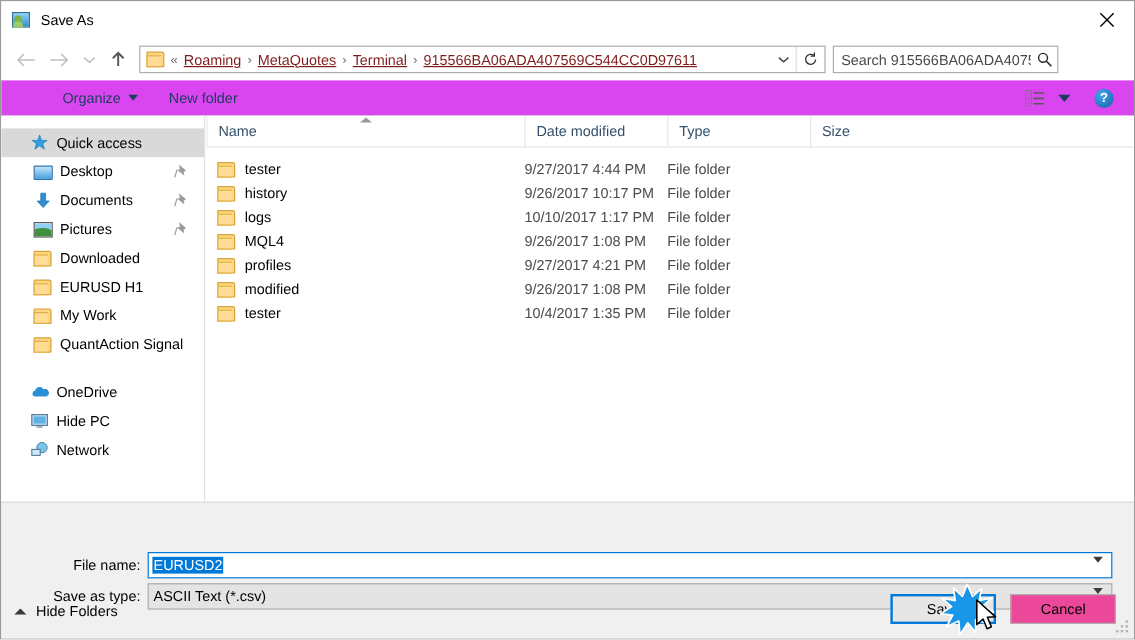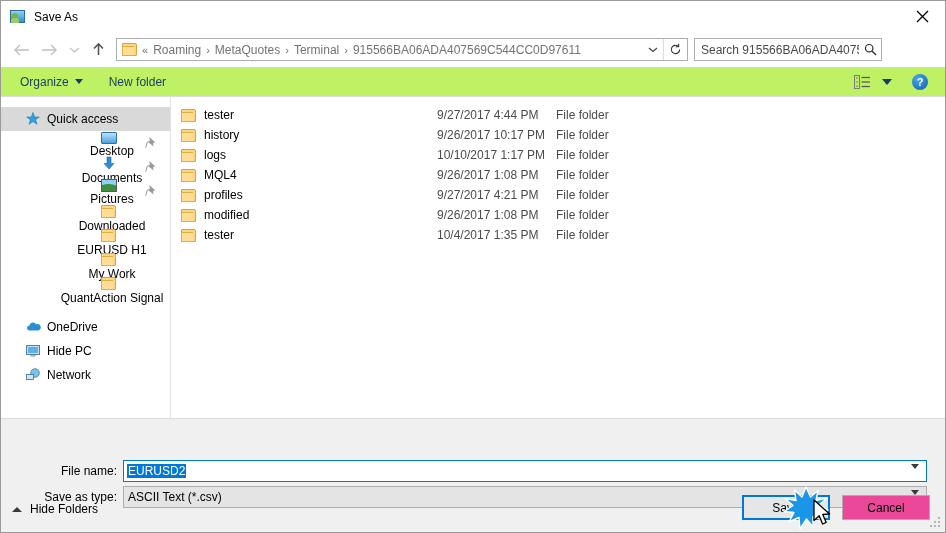--- a/index.html
+++ b/index.html
@@ -139,23 +139,24 @@
   }
   .crumbs {
     display: flex;
     align-items: center;
     flex: 1;
     overflow: hidden;
     white-space: nowrap;
   }
   .crumb {
     font-size: 12px;
-    color: #737373;
+    color: #7f1d1d;
     padding: 2px 3px;
     cursor: default;
+    text-decoration: underline;
   }
   .crumb-sep {
     color: #6d6d6d;
     font-size: 11px;
     padding: 0 2px;
     user-select: none;
   }
   .addr-dropdown {
     width: 20px; height: 21px;
     display: flex; align-items: center; justify-content: center;
@@ -193,25 +194,26 @@
     display: flex; align-items: center; justify-content: center;
     flex: none;
   }
 
   
   .toolbar {
     position: absolute;
     left: 0; top: 66px;
     width: 100%;
     height: 30px;
-    background: #bef264;
+    background: #d946ef;
     border-bottom: 1px solid #dcdcdc;
     display: flex;
     align-items: center;
     box-sizing: border-box;
+    padding-left: 32px;
   }
   .tb-item {
     font-size: 12px;
     color: #1a3c5e;
     padding: 4px 6px;
     display: flex;
     align-items: center;
     cursor: default;
   }
   .tb-organize { margin-left: 13px; }
@@ -288,21 +290,21 @@
     position: relative;
   }
   .nav-row .lbl { white-space: nowrap; }
   .nav-row .pin {
     position: absolute;
     right: 13px;
     top: 5px;
     width: 12px; height: 13px;
   }
   .indent-0 { padding-left: 24px; }
-  .indent-1 { padding-left: 53px; flex-direction: column; }
+  .indent-1 { padding-left: 27px; }
   .sb-gap { height: 10px; }
   .ico-desktop {
     background: linear-gradient(#bfe4fb, #4a9fe0);
     border: 1.5px solid #2f6fa8;
     border-radius: 1px;
     height: 12px !important;
     margin-top: 1px;
     box-sizing: border-box;
   }
   .ico-pictures {
@@ -768,20 +770,27 @@
           <svg width="16" height="16" viewBox="0 0 16 16">
             <circle cx="10" cy="6" r="4.3" fill="#7fc2e8" stroke="#3b7fa8" stroke-width="0.8"></circle>
             <rect x="1.5" y="7.5" width="7" height="5" fill="#cfe6f5" stroke="#4d7d99" stroke-width="0.9"></rect>
           </svg>
         </span>
         <span class="lbl">Network</span>
       </div>
     </div>
 
     <div class="filelist">
+      <div class="col-header">
+        <div class="sort-caret"></div>
+        <div class="col-h" style="left:0px;width:265px;">Name</div>
+        <div class="col-h" style="left:265px;width:119px;">Date modified</div>
+        <div class="col-h" style="left:384px;width:119px;">Type</div>
+        <div class="col-h" style="left:503px;width:80px;">Size</div>
+      </div>
 
       <div style="height:8px;"></div>
 
       <div class="row">
         <span class="cell-name">
           <span class="fold">
               <span class="folder-shape" style="display:block;">
                 <span class="f-back"></span>
                 <span class="f-front"></span>
               </span>

